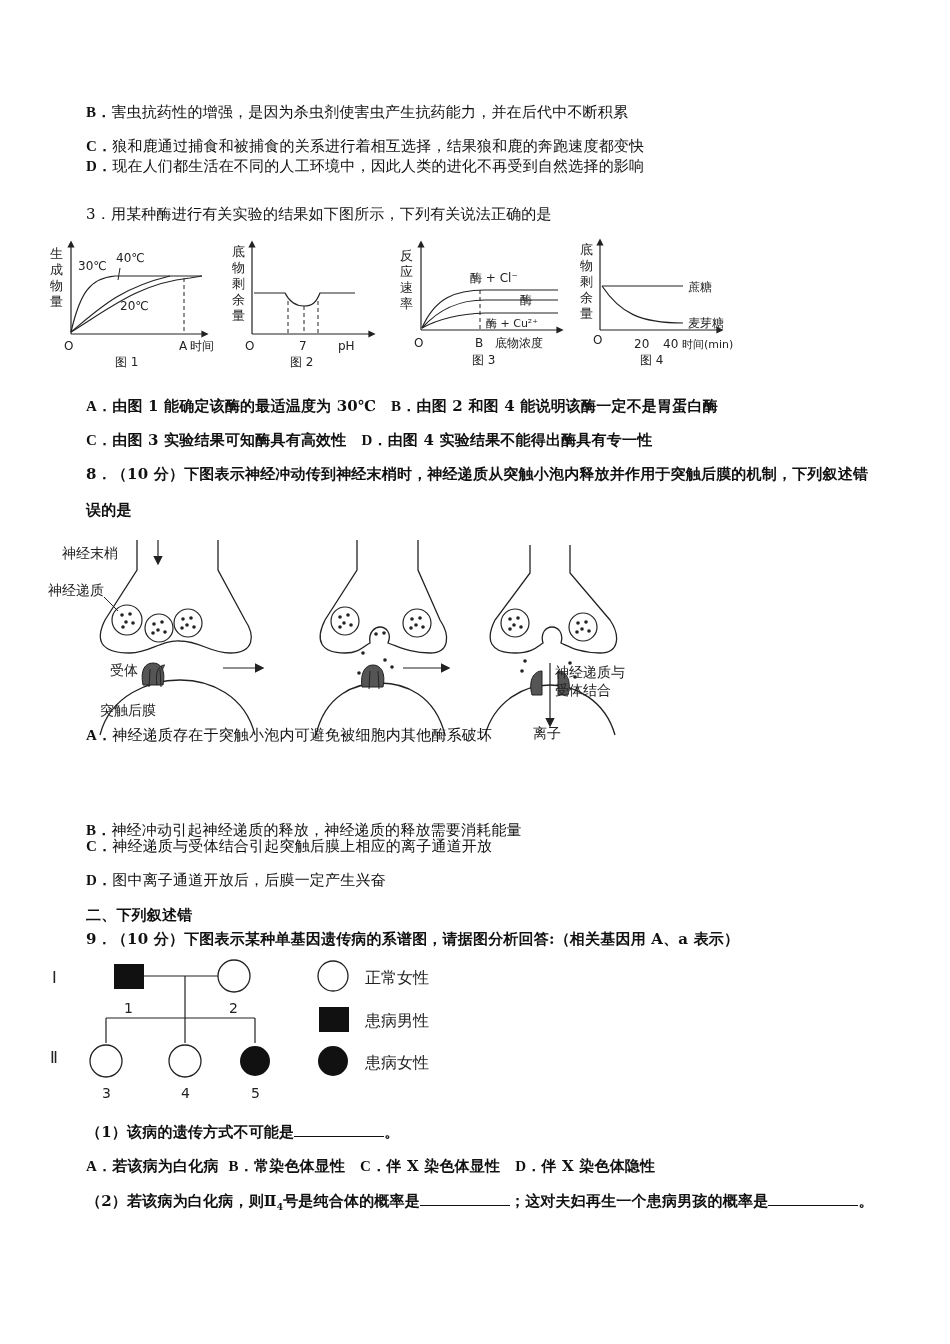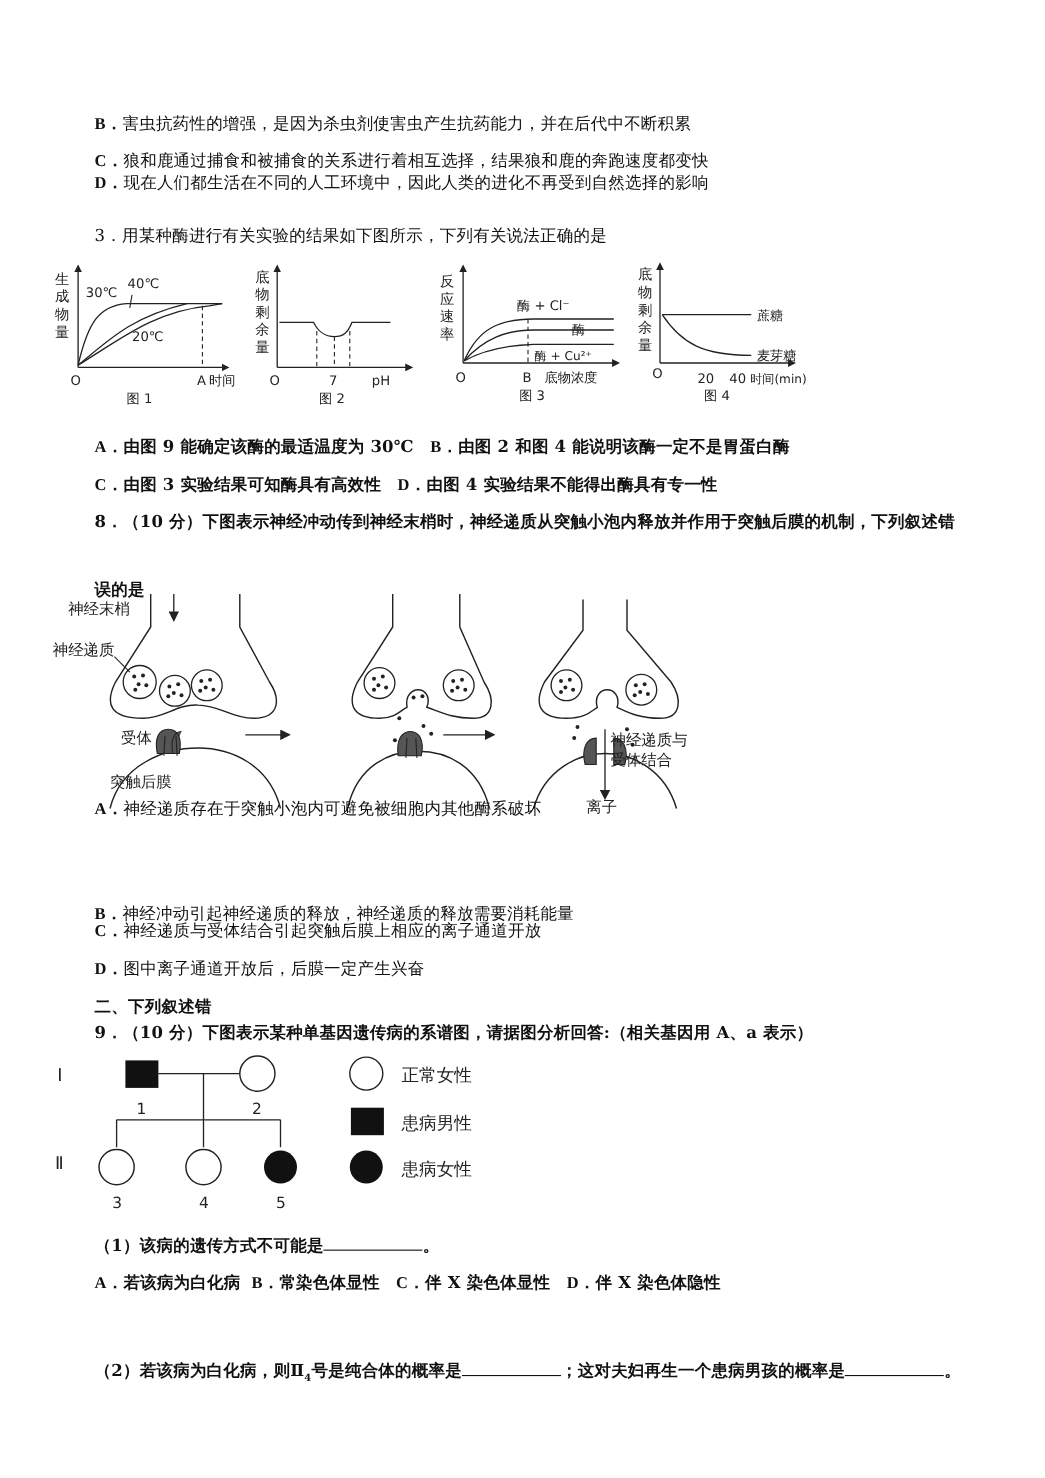--- a/index.html
+++ b/index.html
@@ -116,28 +116,28 @@
     <text x="648" y="89" font-size="12">麦芽糖</text>
     <text x="553" y="106" font-size="12">O</text>
     <text x="594" y="110" font-size="12">20</text>
     <text x="623" y="110" font-size="12">40</text>
     <text x="642" y="110" font-size="11">时间(min)</text>
     <text x="600" y="126" font-size="12">图 4</text>
   </g>
 </svg>
 
 <div class="line" style="top:396px">
-  <b class="opt">A．</b><span class="bold">由图 9 能确定该酶的最适温度为 30℃</span>&nbsp;&nbsp;&nbsp;<b class="opt">B．</b><span class="bold">由图 2 和图 4 能说明该酶一定不是胃蛋白酶</span>
+  <b class="opt">A．</b><span class="bold">由图 1 能确定该酶的最适温度为 30℃</span>&nbsp;&nbsp;&nbsp;<b class="opt">B．</b><span class="bold">由图 2 和图 4 能说明该酶一定不是胃蛋白酶</span>
 </div>
 <div class="line" style="top:430px">
   <b class="opt">C．</b><span class="bold">由图 3 实验结果可知酶具有高效性</span>&nbsp;&nbsp;&nbsp;<b class="opt">D．</b><span class="bold">由图 4 实验结果不能得出酶具有专一性</span>
 </div>
 
 <div class="line" style="top:464px"><span class="bold">8．（10 分）下图表示神经冲动传到神经末梢时，神经递质从突触小泡内释放并作用于突触后膜的机制，下列叙述错</span></div>
-<div class="line" style="top:526px"><span class="bold">误的是</span></div>
+<div class="line" style="top:500px"><span class="bold">误的是</span></div>
 
 <svg class="fig" style="left:40px; top:535px" width="640" height="210">
   <defs>
     <marker id="arr2" markerWidth="8" markerHeight="8" refX="6" refY="4" orient="auto">
       <path d="M0,0 L8,4 L0,8 z" fill="#222"></path>
     </marker>
   </defs>
 
   <g>
     <path d="M97,5 L97,35 L65,85 C55,105 60,118 90,118 C110,118 120,105 140,106 C160,106 170,118 190,118 C215,118 215,100 205,85 L178,35 L178,5" fill="none" stroke="#222" stroke-width="1.3"></path>
@@ -275,15 +275,15 @@
   <circle cx="293" cy="106" r="15" fill="#111"></circle>
   <text x="325" y="113" font-size="16" fill="#444">患病女性</text>
 </svg>
 
 <div class="line" style="top:1122px">
   <span class="bold">（1）该病的遗传方式不可能是</span><span class="blank" style="width:90px"></span><span class="bold">。</span>
 </div>
 <div class="line" style="top:1156px">
   <b class="opt">A．</b><span class="bold">若该病为白化病</span>&nbsp;&nbsp;<b class="opt">B．</b><span class="bold">常染色体显性</span>&nbsp;&nbsp;&nbsp;<b class="opt">C．</b><span class="bold">伴 X 染色体显性</span>&nbsp;&nbsp;&nbsp;<b class="opt">D．</b><span class="bold">伴 X 染色体隐性</span>
 </div>
-<div class="line" style="top:1236px">
+<div class="line" style="top:1191px">
   <span class="bold">（2）若该病为白化病，则Ⅱ</span><span class="sub bold">4</span><span class="bold">号是纯合体的概率是</span><span class="blank" style="width:90px"></span><span class="bold">；这对夫妇再生一个患病男孩的概率是</span><span class="blank" style="width:90px"></span><span class="bold">。</span>
 </div>
 
 </body></html>

